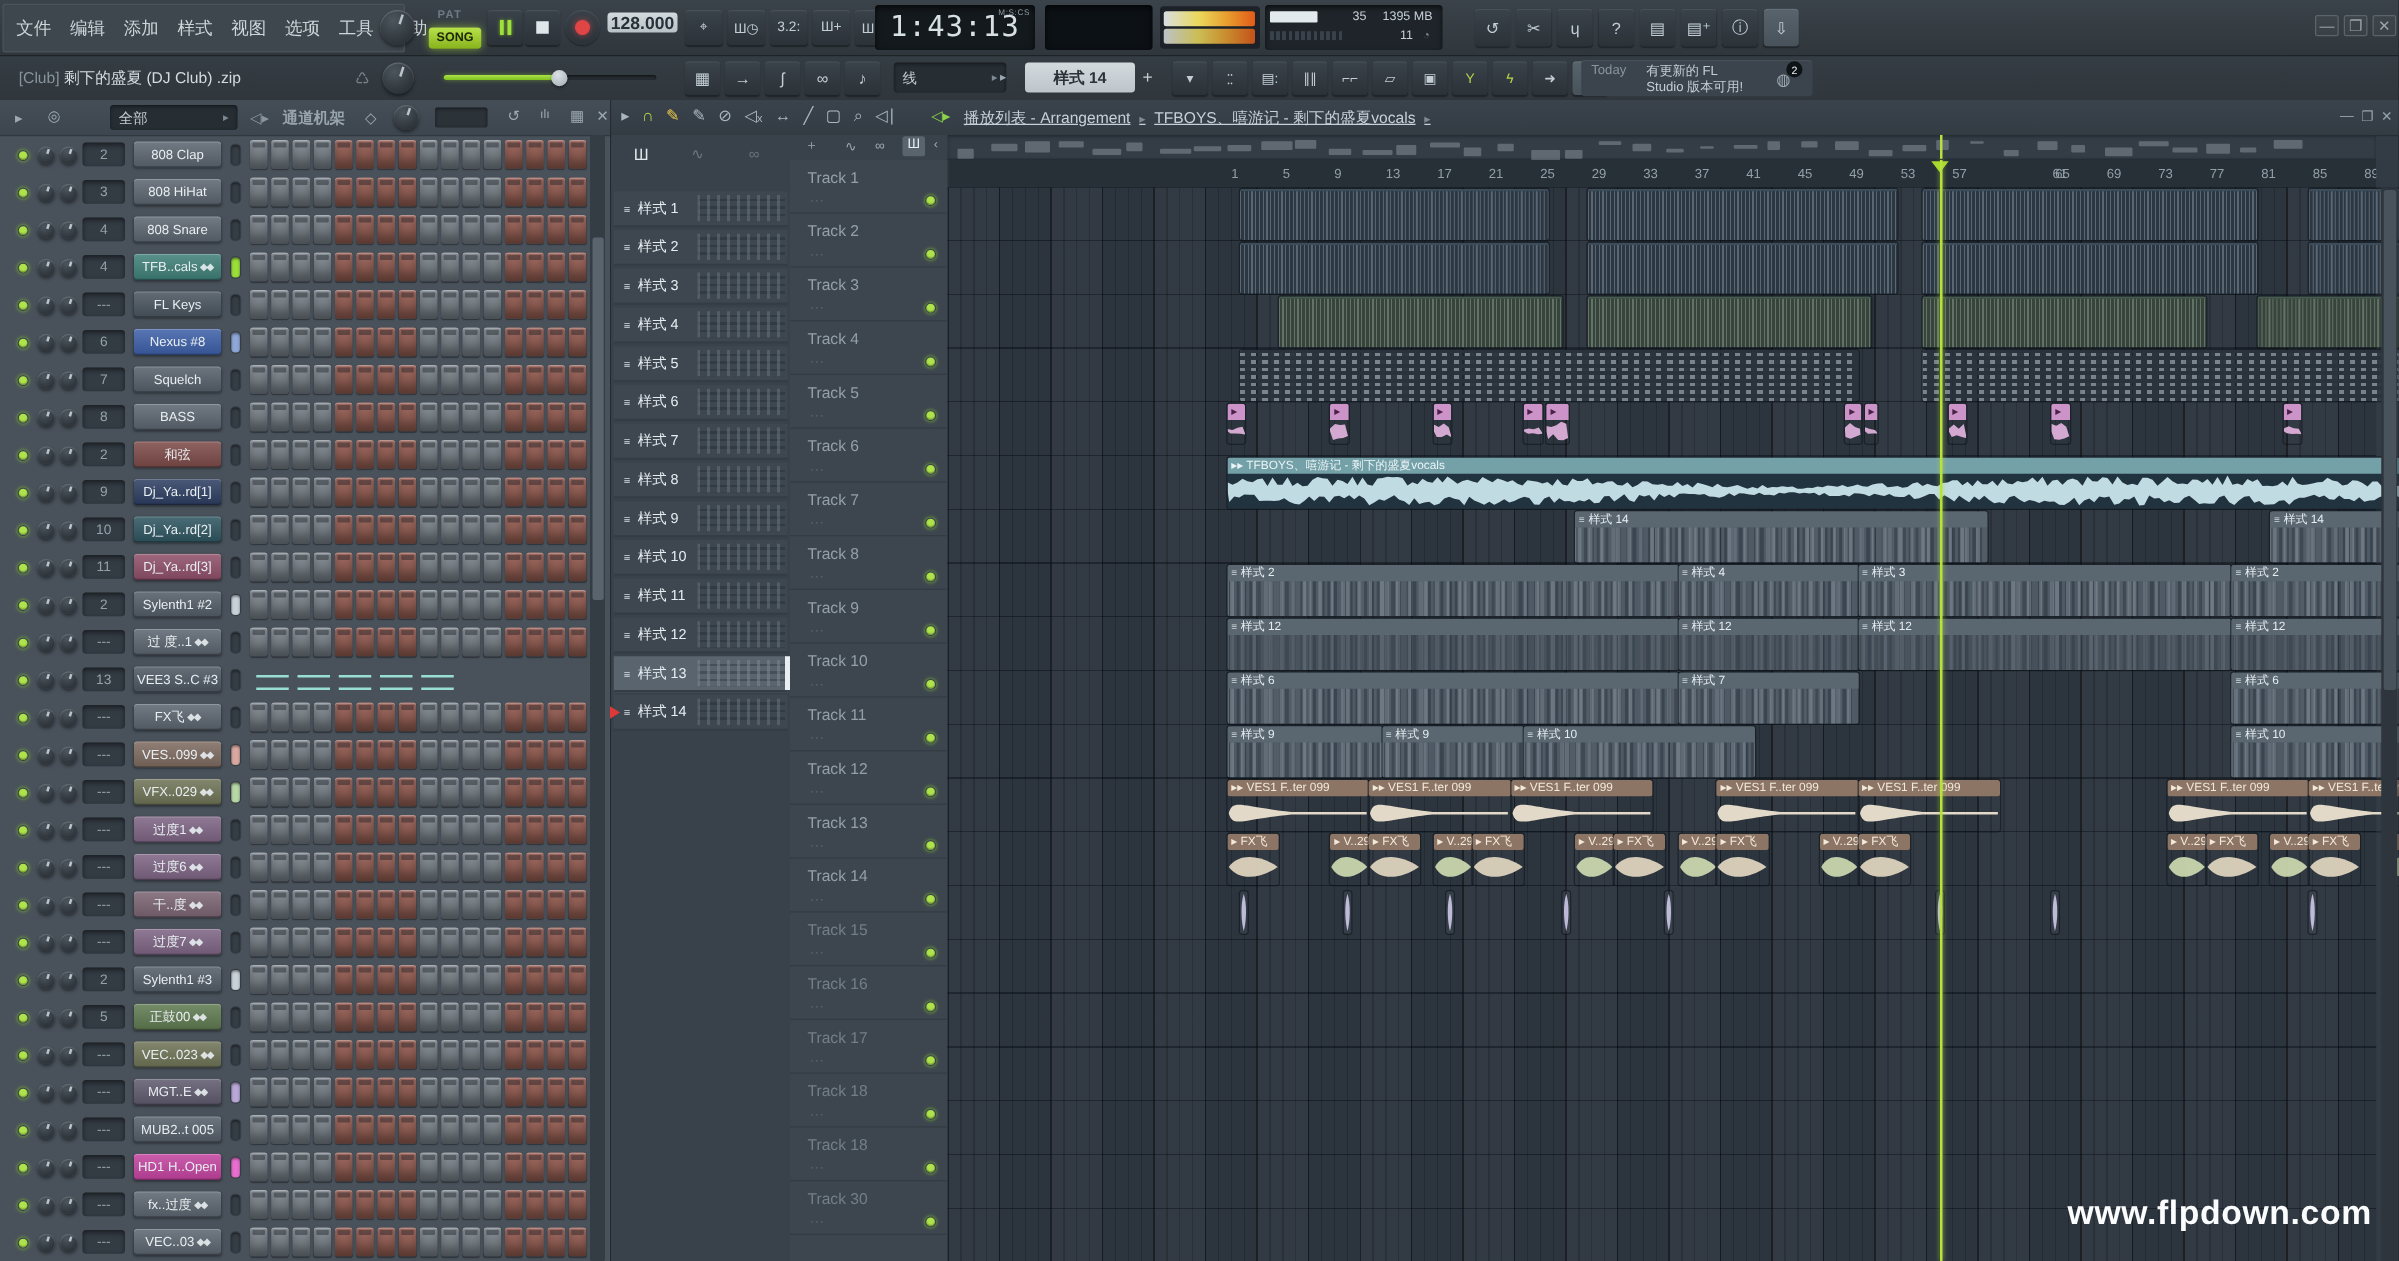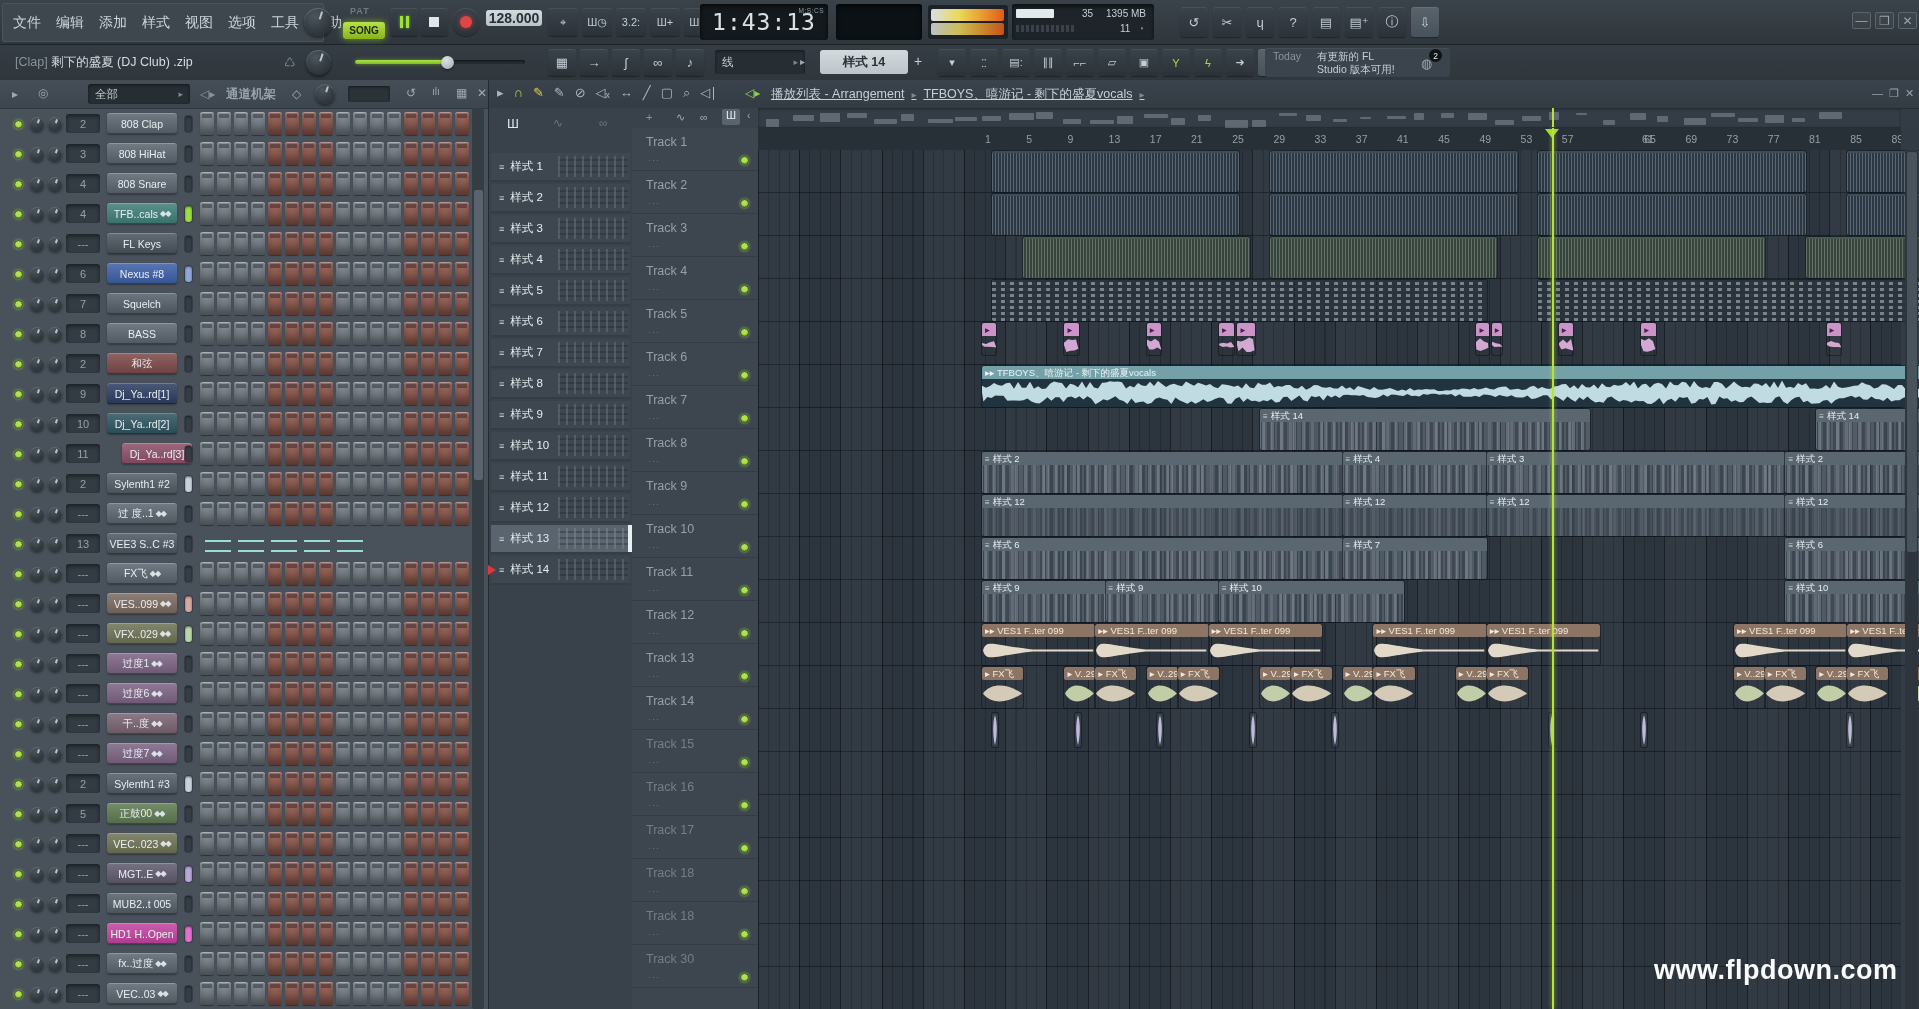--- a/index.html
+++ b/index.html
@@ -233,21 +233,21 @@
       </div>
     <div id="winbtns" class="abs" style="left:1852px;top:12px;display:flex;gap:4px;">
         <div class="winbtn">—</div>
         <div class="winbtn">❐</div>
         <div class="winbtn">✕</div>
       </div>
   </div>
 
   <div id="secondbar" class="abs">
     <div class="abs" id="projtitle" style="left:15px;top:9px;">
-      <span class="pfx">[Clap]</span><span class="main"> 剩下的盛夏 (DJ Club) .zip</span>
+      <span class="pfx">[Club]</span><span class="main"> 剩下的盛夏 (DJ Club) .zip</span>
     </div>
     <div class="abs" style="left:284px;top:10px;color:#76828a;font-size:13px;">♺</div>
     <div class="abs knob" style="left:306px;top:5px;width:25px;height:25px;"></div>
     <div class="abs slider-groove" style="left:355px;top:15px;width:170px;"></div>
     <div class="abs slider-fill" style="left:355px;top:15px;width:90px;"></div>
     <div class="abs slider-thumb" style="left:441px;top:11px;"></div>
     <div id="iconsC" class="abs" style="left:548px;top:4px;display:flex;gap:4px;">
         <div class="ibtn" style="width: 28px; height: 27px; font-size: 13px;">
           <span>▦</span>
         </div>
@@ -621,21 +621,21 @@
           <div class="step r" style="left: 404px;"></div>
           <div class="step r" style="left: 421px;"></div>
           <div class="step r" style="left: 438px;"></div>
           <div class="step r" style="left: 455px;"></div>
         </div>
         <div class="chrow" style="top: 332px;">
           <div class="led" style="left: 14px; top: 10px;"></div>
           <div class="knob abs" style="left: 30px; top: 7px; width: 14px; height: 14px;"></div>
           <div class="knob abs" style="left: 48px; top: 7px; width: 14px; height: 14px;"></div>
           <div class="numbox">11</div>
-          <div class="chname" style="background: linear-gradient(rgba(255, 255, 255, 0.14), rgba(0, 0, 0, 0.12)), rgb(142, 79, 105); margin-left: 15px;">
+          <div class="chname" style="background: linear-gradient(rgba(255, 255, 255, 0.14), rgba(0, 0, 0, 0.12)), rgb(142, 79, 105);">
             <span>Dj_Ya..rd[3]</span>
           </div>
           <div class="mutepill"></div>
           <div class="step" style="left: 200px;"></div>
           <div class="step" style="left: 217px;"></div>
           <div class="step" style="left: 234px;"></div>
           <div class="step" style="left: 251px;"></div>
           <div class="step r" style="left: 268px;"></div>
           <div class="step r" style="left: 285px;"></div>
           <div class="step r" style="left: 302px;"></div>

